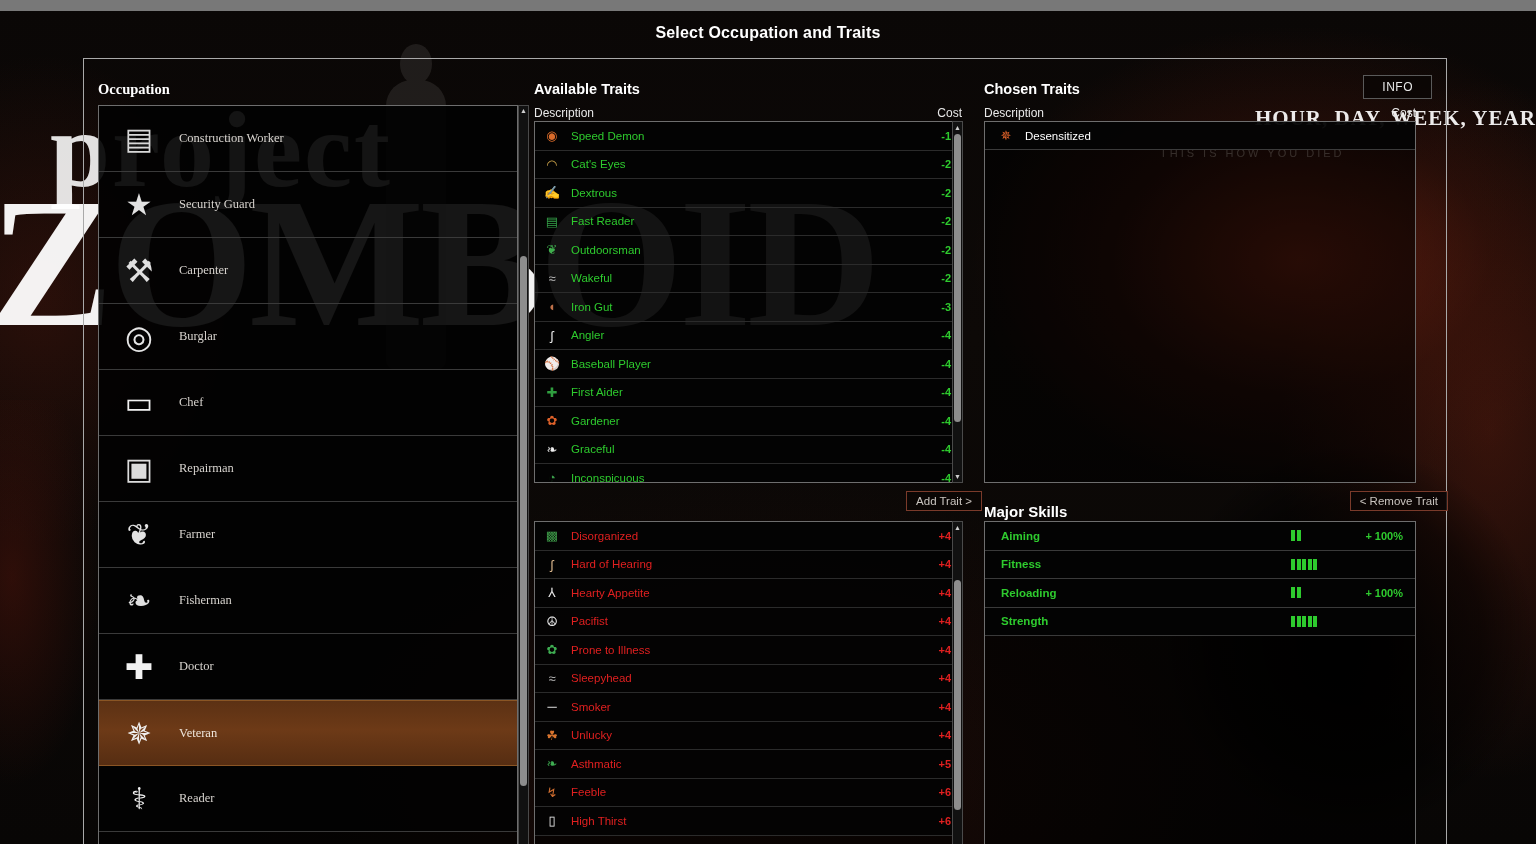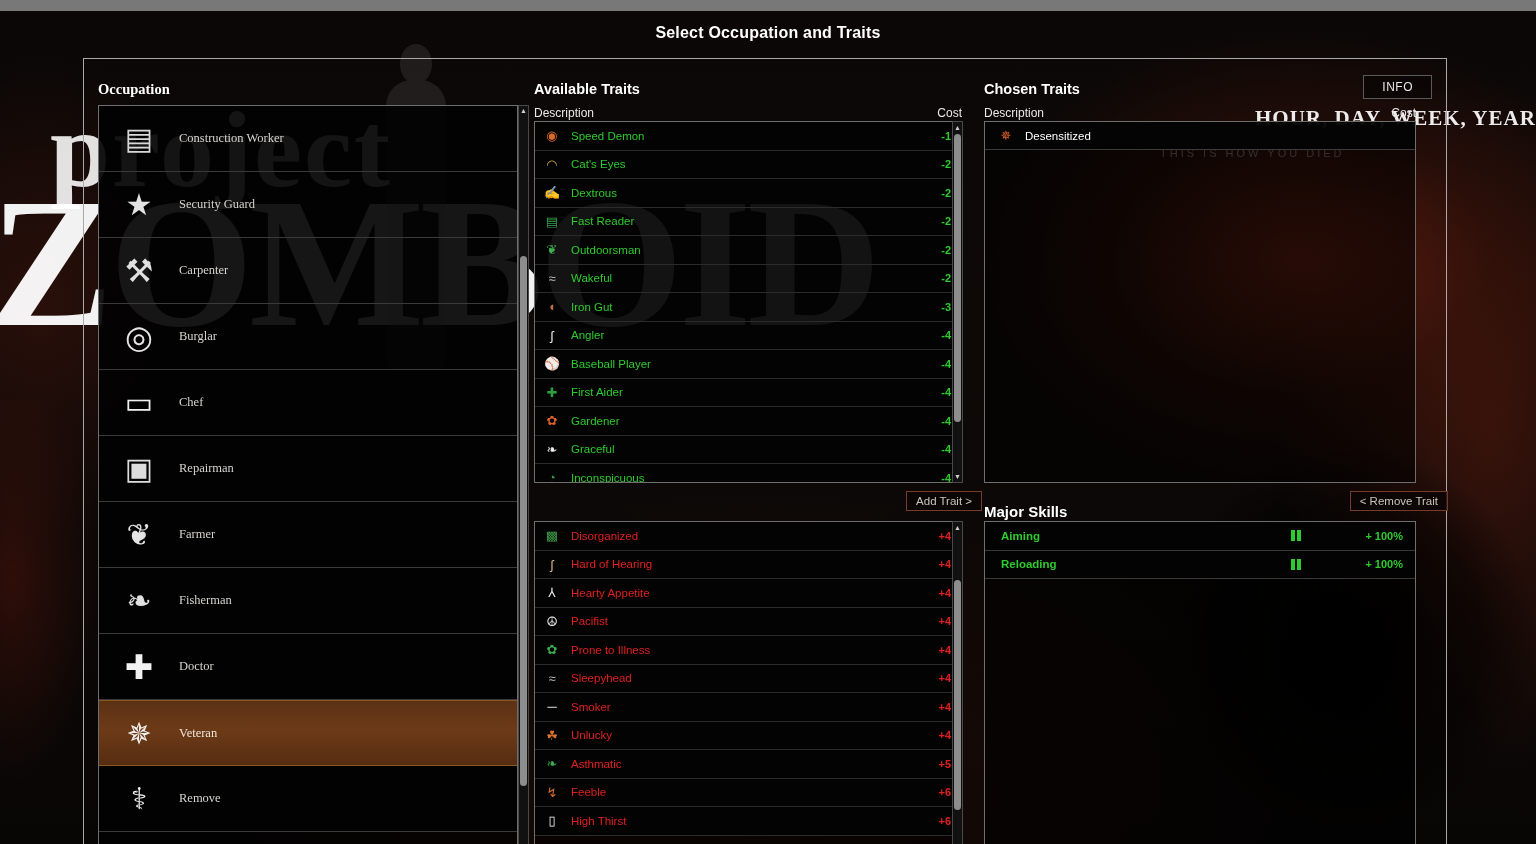--- a/index.html
+++ b/index.html
@@ -389,21 +389,21 @@
           <div class="occ-row">
             <div class="occ-icon" style="color: rgb(242, 242, 242); font-size: 34px;">✚</div>
             <div class="occ-label">Doctor</div>
           </div>
           <div class="occ-row selected">
             <div class="occ-icon" style="color: rgb(240, 240, 240); font-size: 30px;">✵</div>
             <div class="occ-label">Veteran</div>
           </div>
           <div class="occ-row">
             <div class="occ-icon" style="color: rgb(242, 242, 242); font-size: 30px;">⚕</div>
-            <div class="occ-label">Remove</div>
+            <div class="occ-label">Reader</div>
           </div>
         </div>
     </div>
 
     <div class="scrollbar" style="left:434px; top:46px; width:11px; height:740px;">
       <div class="arrow up">▲</div>
       <div class="thumb" style="top:150px; height:530px;"></div>
     </div>
   </div>
 
@@ -579,23 +579,45 @@
     <div class="listbox" id="skills-box" style="top:462px; height:384px;">
         <div class="skill-row">
           <div class="skill-name">Aiming</div>
           <div class="skill-bars">
             <div class="bar"></div>
             <div class="bar"></div>
           </div>
           <div class="skill-bonus">+ 100%</div>
         </div>
         <div class="skill-row">
+          <div class="skill-name">Fitness</div>
+          <div class="skill-bars">
+            <div class="bar"></div>
+            <div class="bar"></div>
+            <div class="bar"></div>
+            <div class="bar"></div>
+            <div class="bar"></div>
+          </div>
+          <div class="skill-bonus"></div>
+        </div>
+        <div class="skill-row">
           <div class="skill-name">Reloading</div>
           <div class="skill-bars">
             <div class="bar"></div>
             <div class="bar"></div>
           </div>
           <div class="skill-bonus">+ 100%</div>
         </div>
+        <div class="skill-row">
+          <div class="skill-name">Strength</div>
+          <div class="skill-bars">
+            <div class="bar"></div>
+            <div class="bar"></div>
+            <div class="bar"></div>
+            <div class="bar"></div>
+            <div class="bar"></div>
+          </div>
+          <div class="skill-bonus"></div>
+        </div>
       </div>
   </div>
 
 </div>
 
 </body></html>

